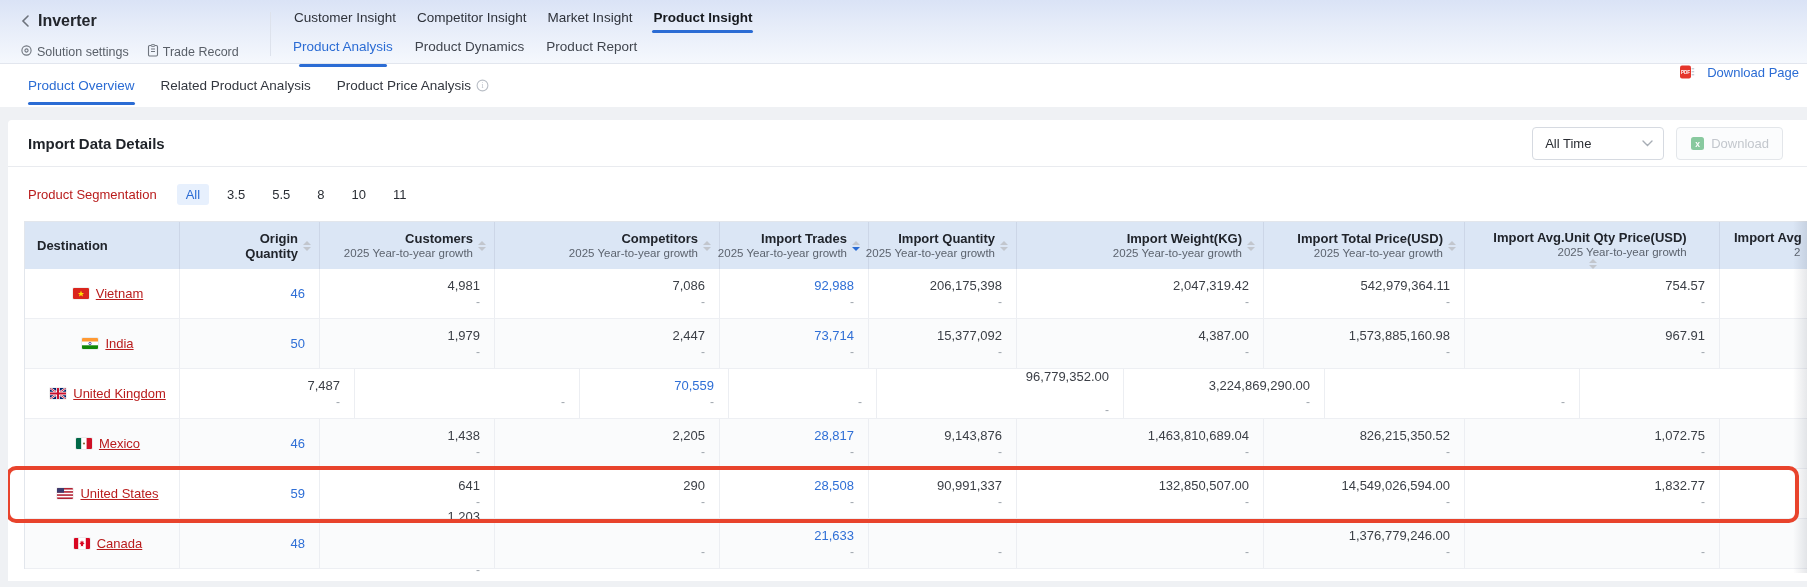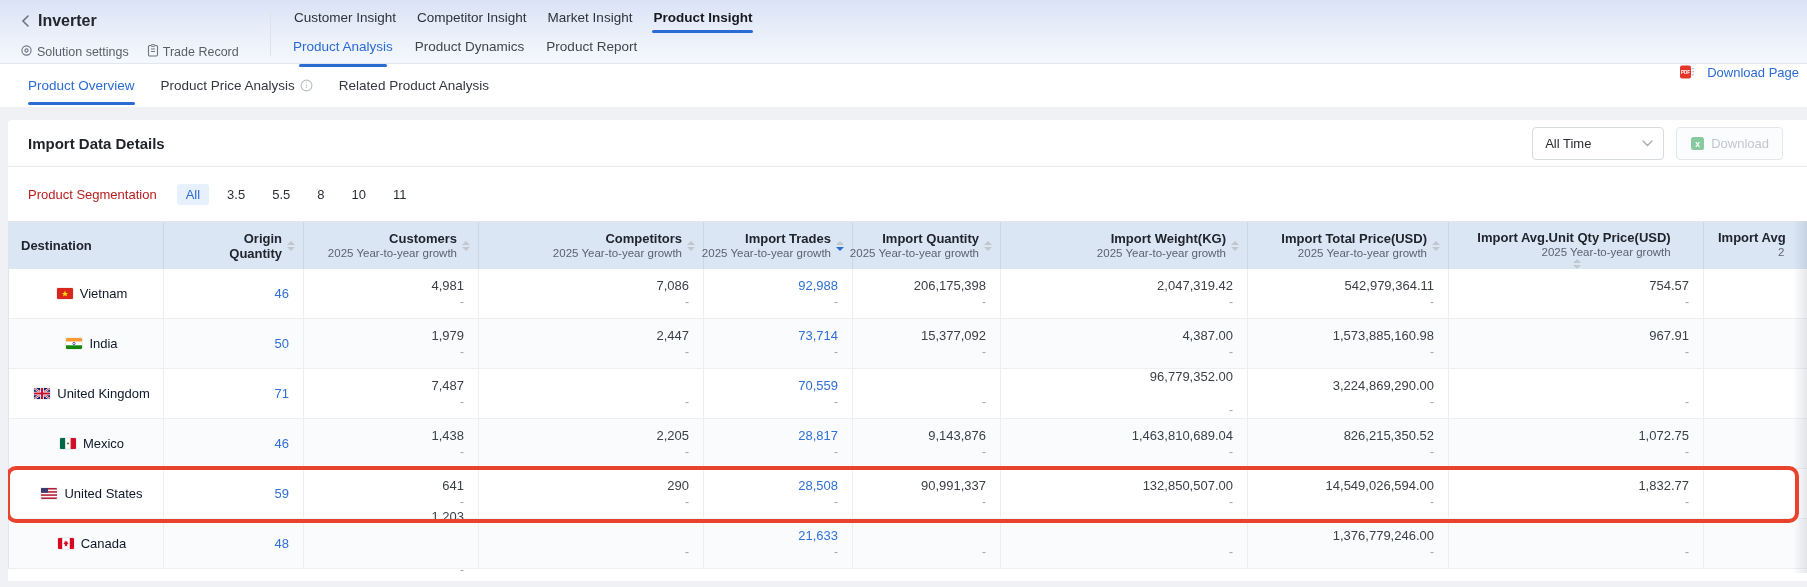--- a/index.html
+++ b/index.html
@@ -60,21 +60,21 @@
     height:33px; background:#fbfcfd; border:1px solid #e3e6ea; border-radius:4px;
     display:flex; align-items:center; gap:6px; padding:0 13px; color:#c3c7cd; font-size:13px; cursor:not-allowed;
   }
   
   .seg-row { height:54px; display:flex; align-items:center; padding-left:20px; }
   .seg-label { font-size:13px; color:#b91c1c; margin-right:20px; }
   .seg-options { display:flex; gap:9px; }
   .seg-chip { font-size:13px; color:#2a2e35; padding:3px 9px; border-radius:3px; cursor:pointer; }
   .seg-chip.active { background:#e7f0fd; color:#2b6cd4; }
   
-  .table-wrap { position:relative; margin-left:0; width:1657px; }
+  .table-wrap { position:relative; margin-left:16px; width:1657px; }
   .tbl { width:1947px; border:1px solid #e2e6ec; border-bottom:none; }
   .thead { display:flex; background:#dbe6f5; height:47px; }
   .th { display:flex; align-items:center; justify-content:flex-end; padding:0 8px 0 4px; border-right:1px solid #ccd6e7; position:relative; flex-shrink:0; }
   .th:last-child { border-right:none; }
   .th-text { text-align:right; }
   .th-title { font-size:13px; font-weight:700; color:#20242b; line-height:15px; white-space:nowrap; }
   .th-sub { font-size:11.5px; color:#5c636e; line-height:14px; white-space:nowrap; }
   .th-arrows { margin-left:5px; display:flex; flex-direction:column; gap:2px; }
   .th.th-dest { justify-content:flex-start; padding-left:12px; }
   .th.th-dest .th-text { text-align:left; }
@@ -82,21 +82,21 @@
   .th.th-cut .th-title { text-align:left; padding-left:14px; }
   .th.th-cut .th-sub { text-align:left; padding-left:74px; }
   .tr { display:flex; height:50px; background:#fff; border-bottom:1px solid #edeff3; }
   .tr.alt { background:#fafbfc; }
   .td { display:flex; flex-direction:column; justify-content:center; border-right:1px solid #eceef2; padding-right:14px; flex-shrink:0; }
   .td:last-child { border-right:none; }
   .td .v { font-size:13px; color:#3b3f46; text-align:right; line-height:16px; min-height:16px; white-space:nowrap; }
   .td .g { font-size:12px; color:#a0a6ae; text-align:right; line-height:15px; min-height:15px; margin-top:1px; }
   .td .v.lnk { color:#2f6fd6; cursor:pointer; }
   .td.td-dest { flex-direction:row; align-items:center; gap:7px; padding:0 0 0 12px; }
-  .dest-name { font-size:13px; color:#0f172a; white-space:nowrap; }
+  .dest-name { font-size:13px; color:#b91c1c; white-space:nowrap;text-decoration:underline; }
   .flag { width:16px; height:11px; border-radius:1px; box-shadow:0 0 0 1px rgba(0,0,0,.06); flex-shrink:0; }
   .highlight-ring {
     position:absolute; left:-2px; top:346px; width:1793px; height:57px;
     border:4px solid #e8432c; border-radius:10px; pointer-events:none; z-index:5;
   }
   .scroll-shadow {
     position:absolute; right:-10px; top:101px; height:352px; width:24px;
     background:linear-gradient(90deg, rgba(0,0,0,0) 0%, rgba(60,70,90,.13) 60%);
     pointer-events:none; z-index:4;
   }
@@ -148,30 +148,30 @@
       </div>
   </div>
 </div>
 
 <div class="tab-row">
   <div class="page-tabs">
       <div class="page-tab active">
         <span>Product Overview</span>
       </div>
       <div class="page-tab">
+        <span>Related Product Analysis</span>
+      </div>
+      <div class="page-tab">
         <span>Product Price Analysis</span>
         <span style="display: flex;">
           <svg width="13" height="13" viewBox="0 0 13 13">
             <circle cx="6.5" cy="6.5" r="5.4" stroke="#b9bec6" stroke-width="1.1" fill="none"></circle>
             <text x="6.5" y="9.4" font-size="7.5" fill="#b9bec6" text-anchor="middle" font-family="Liberation Serif, serif">i</text>
           </svg>
         </span>
-      </div>
-      <div class="page-tab">
-        <span>Related Product Analysis</span>
       </div>
     </div>
   <div class="download-page">
     <svg width="16" height="16" viewBox="0 0 16 16">
       <rect x="1" y="1.5" width="11" height="13" rx="2" fill="#e5352b"></rect>
       <text x="6.5" y="10.2" font-size="4.6" font-weight="bold" fill="#fff" text-anchor="middle" font-family="Liberation Sans, sans-serif">PDF</text>
       <rect x="12.6" y="4" width="2.6" height="1.4" fill="#c9ced6"></rect>
       <rect x="12.6" y="7" width="2.6" height="1.4" fill="#c9ced6"></rect>
       <rect x="12.6" y="10" width="2.6" height="1.4" fill="#c9ced6"></rect>
     </svg>
@@ -437,23 +437,20 @@
                 <svg class="flag" width="16" height="11" viewBox="0 0 16 11">
                   <rect width="16" height="11" fill="#012169"></rect>
                   <path d="M0,0 L16,11 M16,0 L0,11" stroke="#fff" stroke-width="2.2"></path>
                   <path d="M0,0 L16,11 M16,0 L0,11" stroke="#C8102E" stroke-width="0.9"></path>
                   <path d="M8,0 V11 M0,5.5 H16" stroke="#fff" stroke-width="3.6"></path>
                   <path d="M8,0 V11 M0,5.5 H16" stroke="#C8102E" stroke-width="2"></path>
                 </svg>
               </span>
               <span class="dest-name">United Kingdom</span>
             </div>
-            <div class="td" style="width: 140px;">
-              <div class="v lnk">71</div>
-            </div>
             <div class="td" style="width: 175px;">
               <div class="v">7,487</div>
               <div class="g">-</div>
             </div>
             <div class="td" style="width: 225px;">
               <div class="v"></div>
               <div class="g">-</div>
             </div>
             <div class="td" style="width: 149px;">
               <div class="v lnk">70,559</div>

